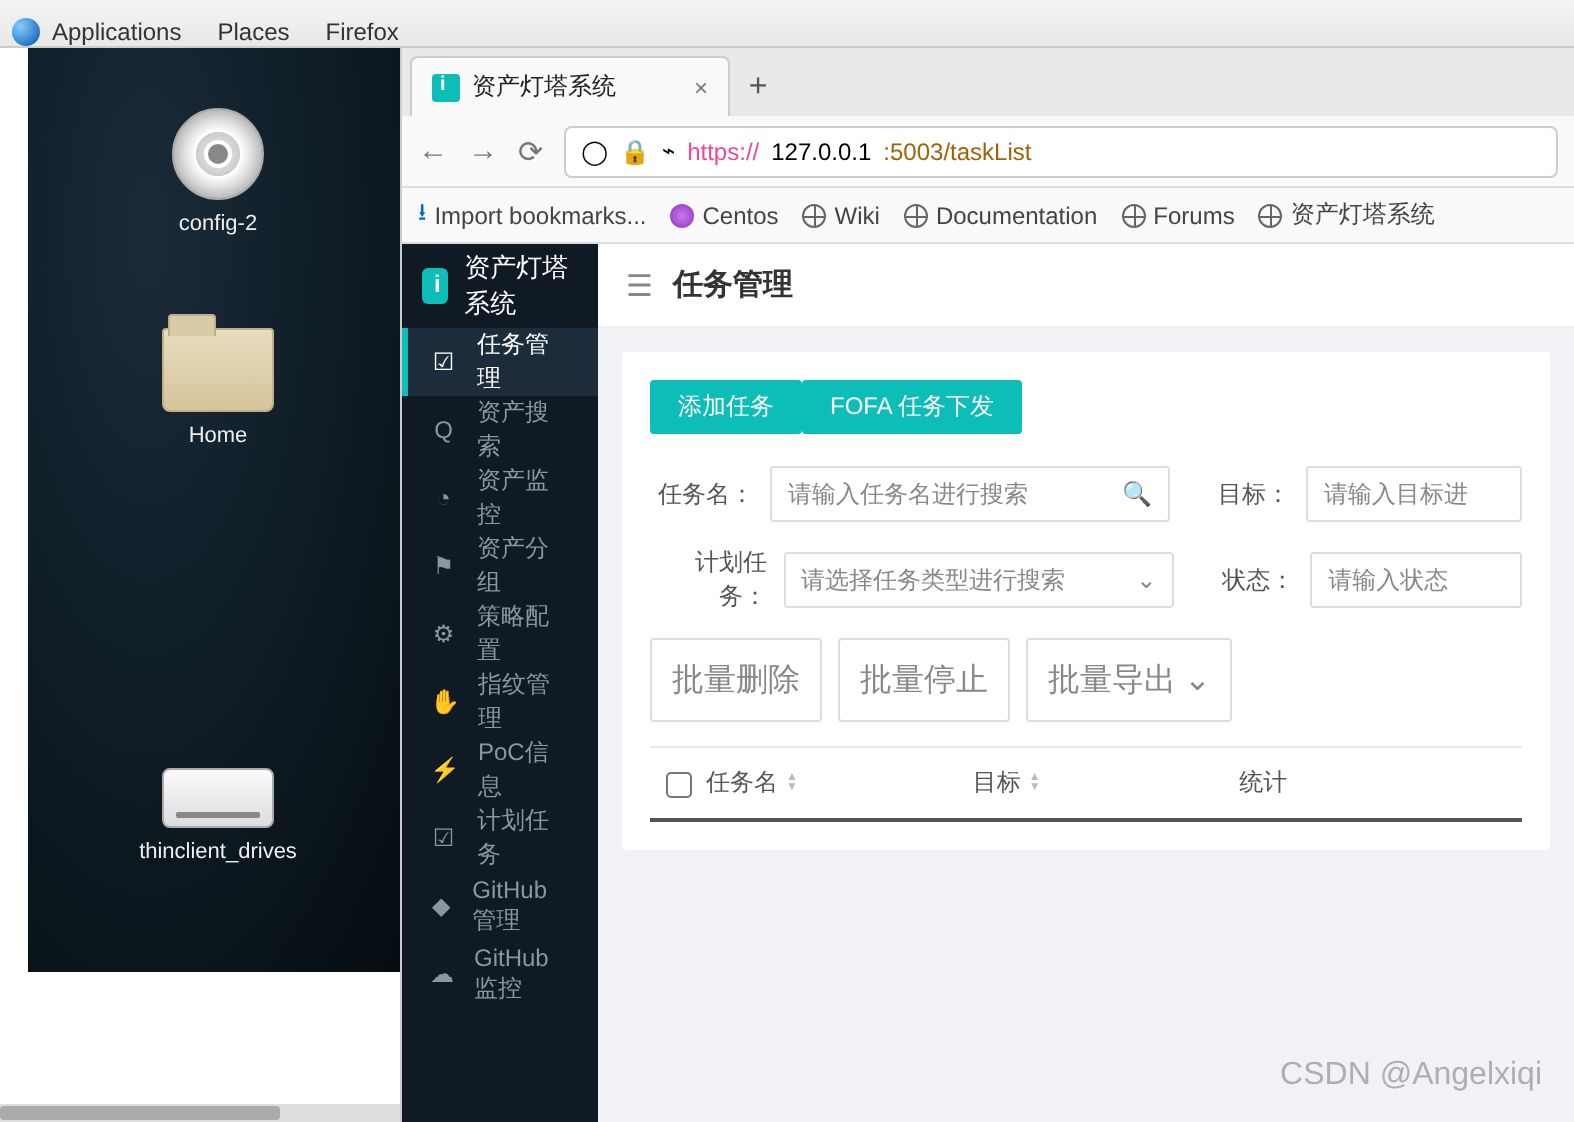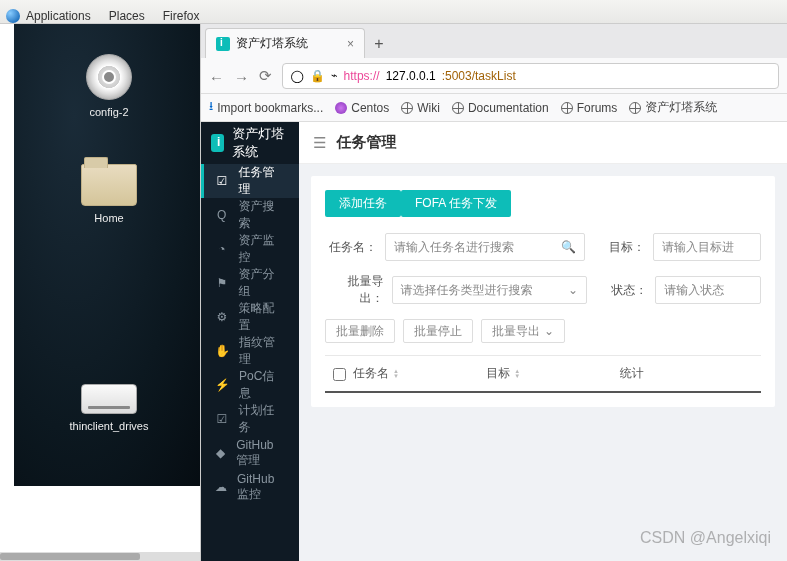--- a/index.html
+++ b/index.html
@@ -49,21 +49,21 @@
 .cbody{flex:1;padding:12px;overflow:hidden}
 .panel{background:#fff;padding:14px;border-radius:2px}
 .btn-row{display:flex;margin-bottom:16px}
 .btn{padding:5px 14px;border:none;border-radius:2px;font-size:12px;cursor:pointer}
 .btn.primary{background:#0dbdb8;color:#fff}
 .frow{display:flex;align-items:center;gap:8px;margin-bottom:12px;font-size:12px;color:#555;flex-wrap:nowrap}
 .flabel{min-width:52px;text-align:right}
 .finput{height:28px;border:1px solid #ddd;border-radius:2px;padding:0 8px;font-size:12px;color:#888;display:flex;align-items:center;background:#fff}
 .finput.w1{width:200px;justify-content:space-between}
 .finput.w2{width:108px}
-.sbtn{height:24px;padding:0 10px;border:1px solid #ddd;background:#fff;font-size:12px;color:#888;border-radius:2px;cursor:pointer;display:flex;align-items:center;gap:4px}
+.sbtn{height:42px;padding:0 10px;border:1px solid #ddd;background:#fff;font-size:16px;color:#888;border-radius:2px;cursor:pointer;display:flex;align-items:center;gap:4px}
 .thead{height:38px;border-top:1px solid #e8e8e8;border-bottom:2px solid #555;display:flex;align-items:center;font-size:12px;color:#555;padding:0 8px}
 .thead .cb{width:20px}
 .thead .cb input{vertical-align:middle}
 .th{flex:1;display:flex;align-items:center;gap:4px}
 .sort{display:inline-flex;flex-direction:column;font-size:6px;color:#bbb;line-height:5px}
 .watermark{position:absolute;bottom:14px;right:16px;font-size:16px;color:rgba(120,120,120,0.55);}
 .scrollb{position:absolute;left:0;bottom:0;height:9px;width:200px;background:#ddd}
 .scrollb::after{content:"";position:absolute;left:0;top:1px;width:140px;height:7px;background:#aaa;border-radius:2px}
 </style>
 </head>
@@ -206,21 +206,21 @@
             <div class="finput w1">
                 <span>请输入任务名进行搜索</span>
                 <span>🔍</span>
               </div>
             <span class="flabel">目标：</span>
             <div class="finput w2">
                 <span>请输入目标进</span>
               </div>
           </div>
           <div class="frow">
-            <span class="flabel">批量导出：</span>
+            <span class="flabel">计划任务：</span>
             <div class="finput w1">
                 <span>请选择任务类型进行搜索</span>
                 <span>⌄</span>
               </div>
             <span class="flabel">状态：</span>
             <div class="finput w2">
                 <span>请输入状态</span>
               </div>
           </div>
           <div class="frow">

